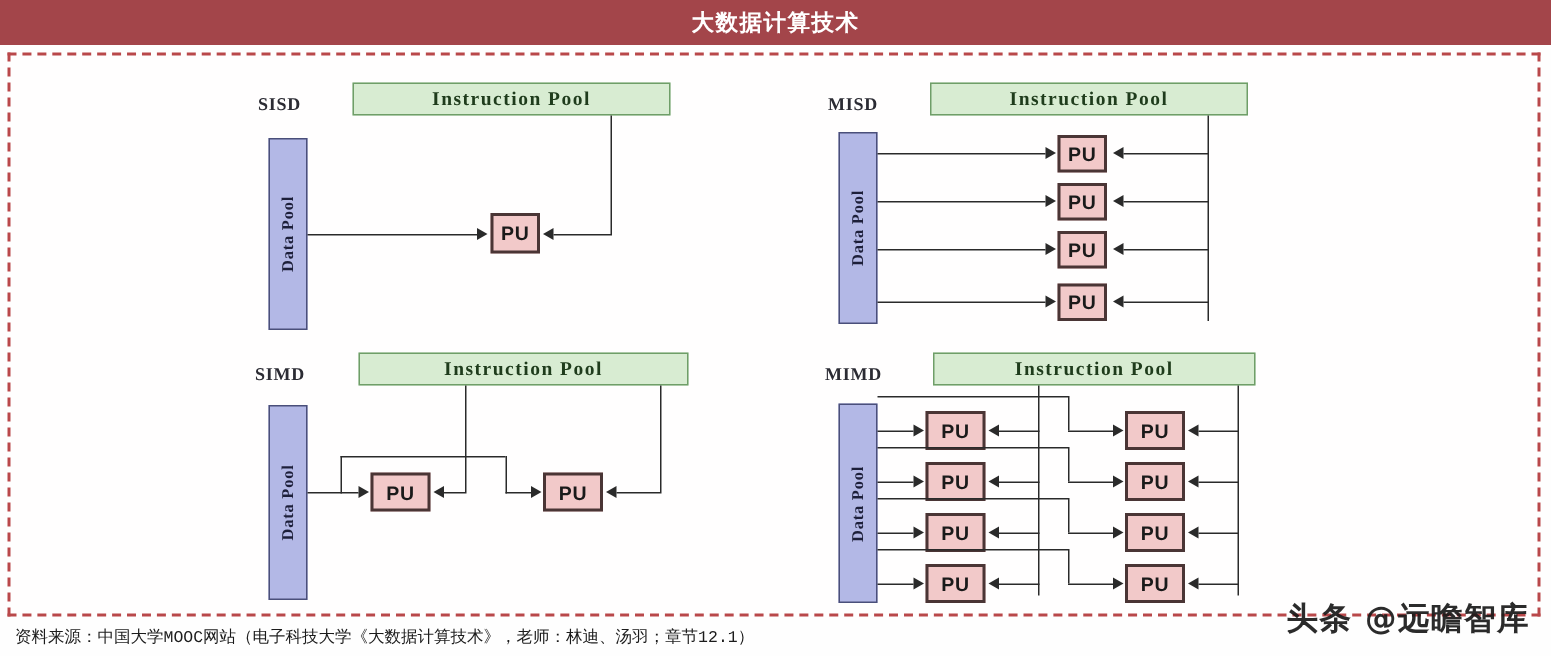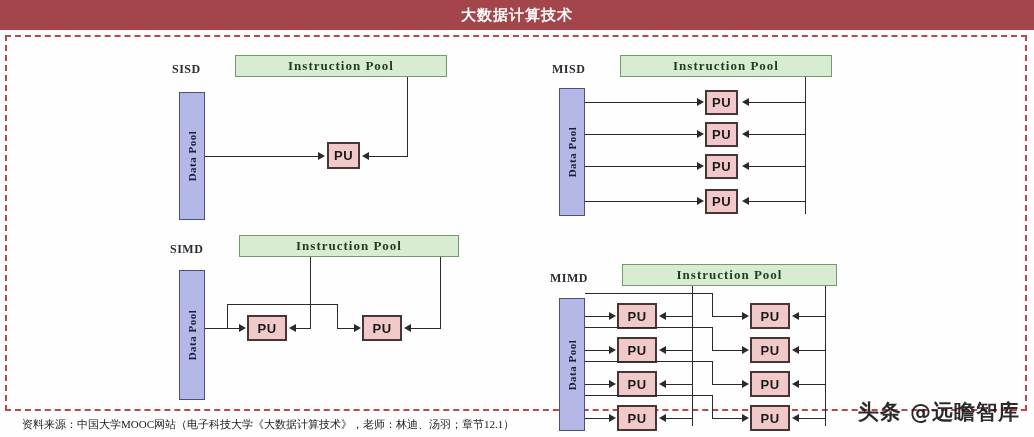--- a/index.html
+++ b/index.html
@@ -64,23 +64,23 @@
     border-top:4px solid transparent;border-bottom:4px solid transparent;
     border-left:7px solid #2a2a2a;
   }
   .arr-l{
     position:absolute;width:0;height:0;
     border-top:4px solid transparent;border-bottom:4px solid transparent;
     border-right:7px solid #2a2a2a;
   }
   
   #source-note{
-    position:absolute;left:22px;top:417px;
+    position:absolute;left:10px;top:417px;
     font-size:11px;color:#1b1b1b;white-space:nowrap;
-    font-family:Liberation Serif, serif;
+    font-family:Liberation Mono, monospace;
   }
   #watermark{
     position:absolute;right:14px;top:398px;
     font-size:21px;font-weight:bold;color:#1a1a1a;
     letter-spacing:1px;white-space:nowrap;opacity:.92;
     font-family:"DejaVu Sans","Liberation Sans",sans-serif;
   }
 </style>
 </head>
 <body>
@@ -169,21 +169,21 @@
 
     <div class="vline" style="left:148px;top:25px;height:71px;"></div>
     <div class="hline" style="left:134px;top:96px;width:15px;"></div>
     <div class="arr-l" style="left:127px;top:92px;"></div>
 
     <div class="vline" style="left:278px;top:25px;height:71px;"></div>
     <div class="hline" style="left:249px;top:96px;width:30px;"></div>
     <div class="arr-l" style="left:242px;top:92px;"></div>
   </div>
 
-  <div class="panel" style="left:535px;top:195px;width:340px;height:170px;margin-top:29px;">
+  <div class="panel" style="left:535px;top:195px;width:340px;height:170px;">
     <div class="mode-label" style="left:8px;top:10px;">MIMD</div>
 
     <div class="ipool" style="left:80px;top:3px;width:215px;height:22px;">Instruction Pool</div>
 
     <div class="dpool" style="left:17px;top:37px;width:26px;height:133px;">
       <span>Data Pool</span>
     </div>
 
     <div class="vline" style="left:150px;top:25px;height:140px;"></div>
     <div class="vline" style="left:283px;top:25px;height:140px;"></div>

